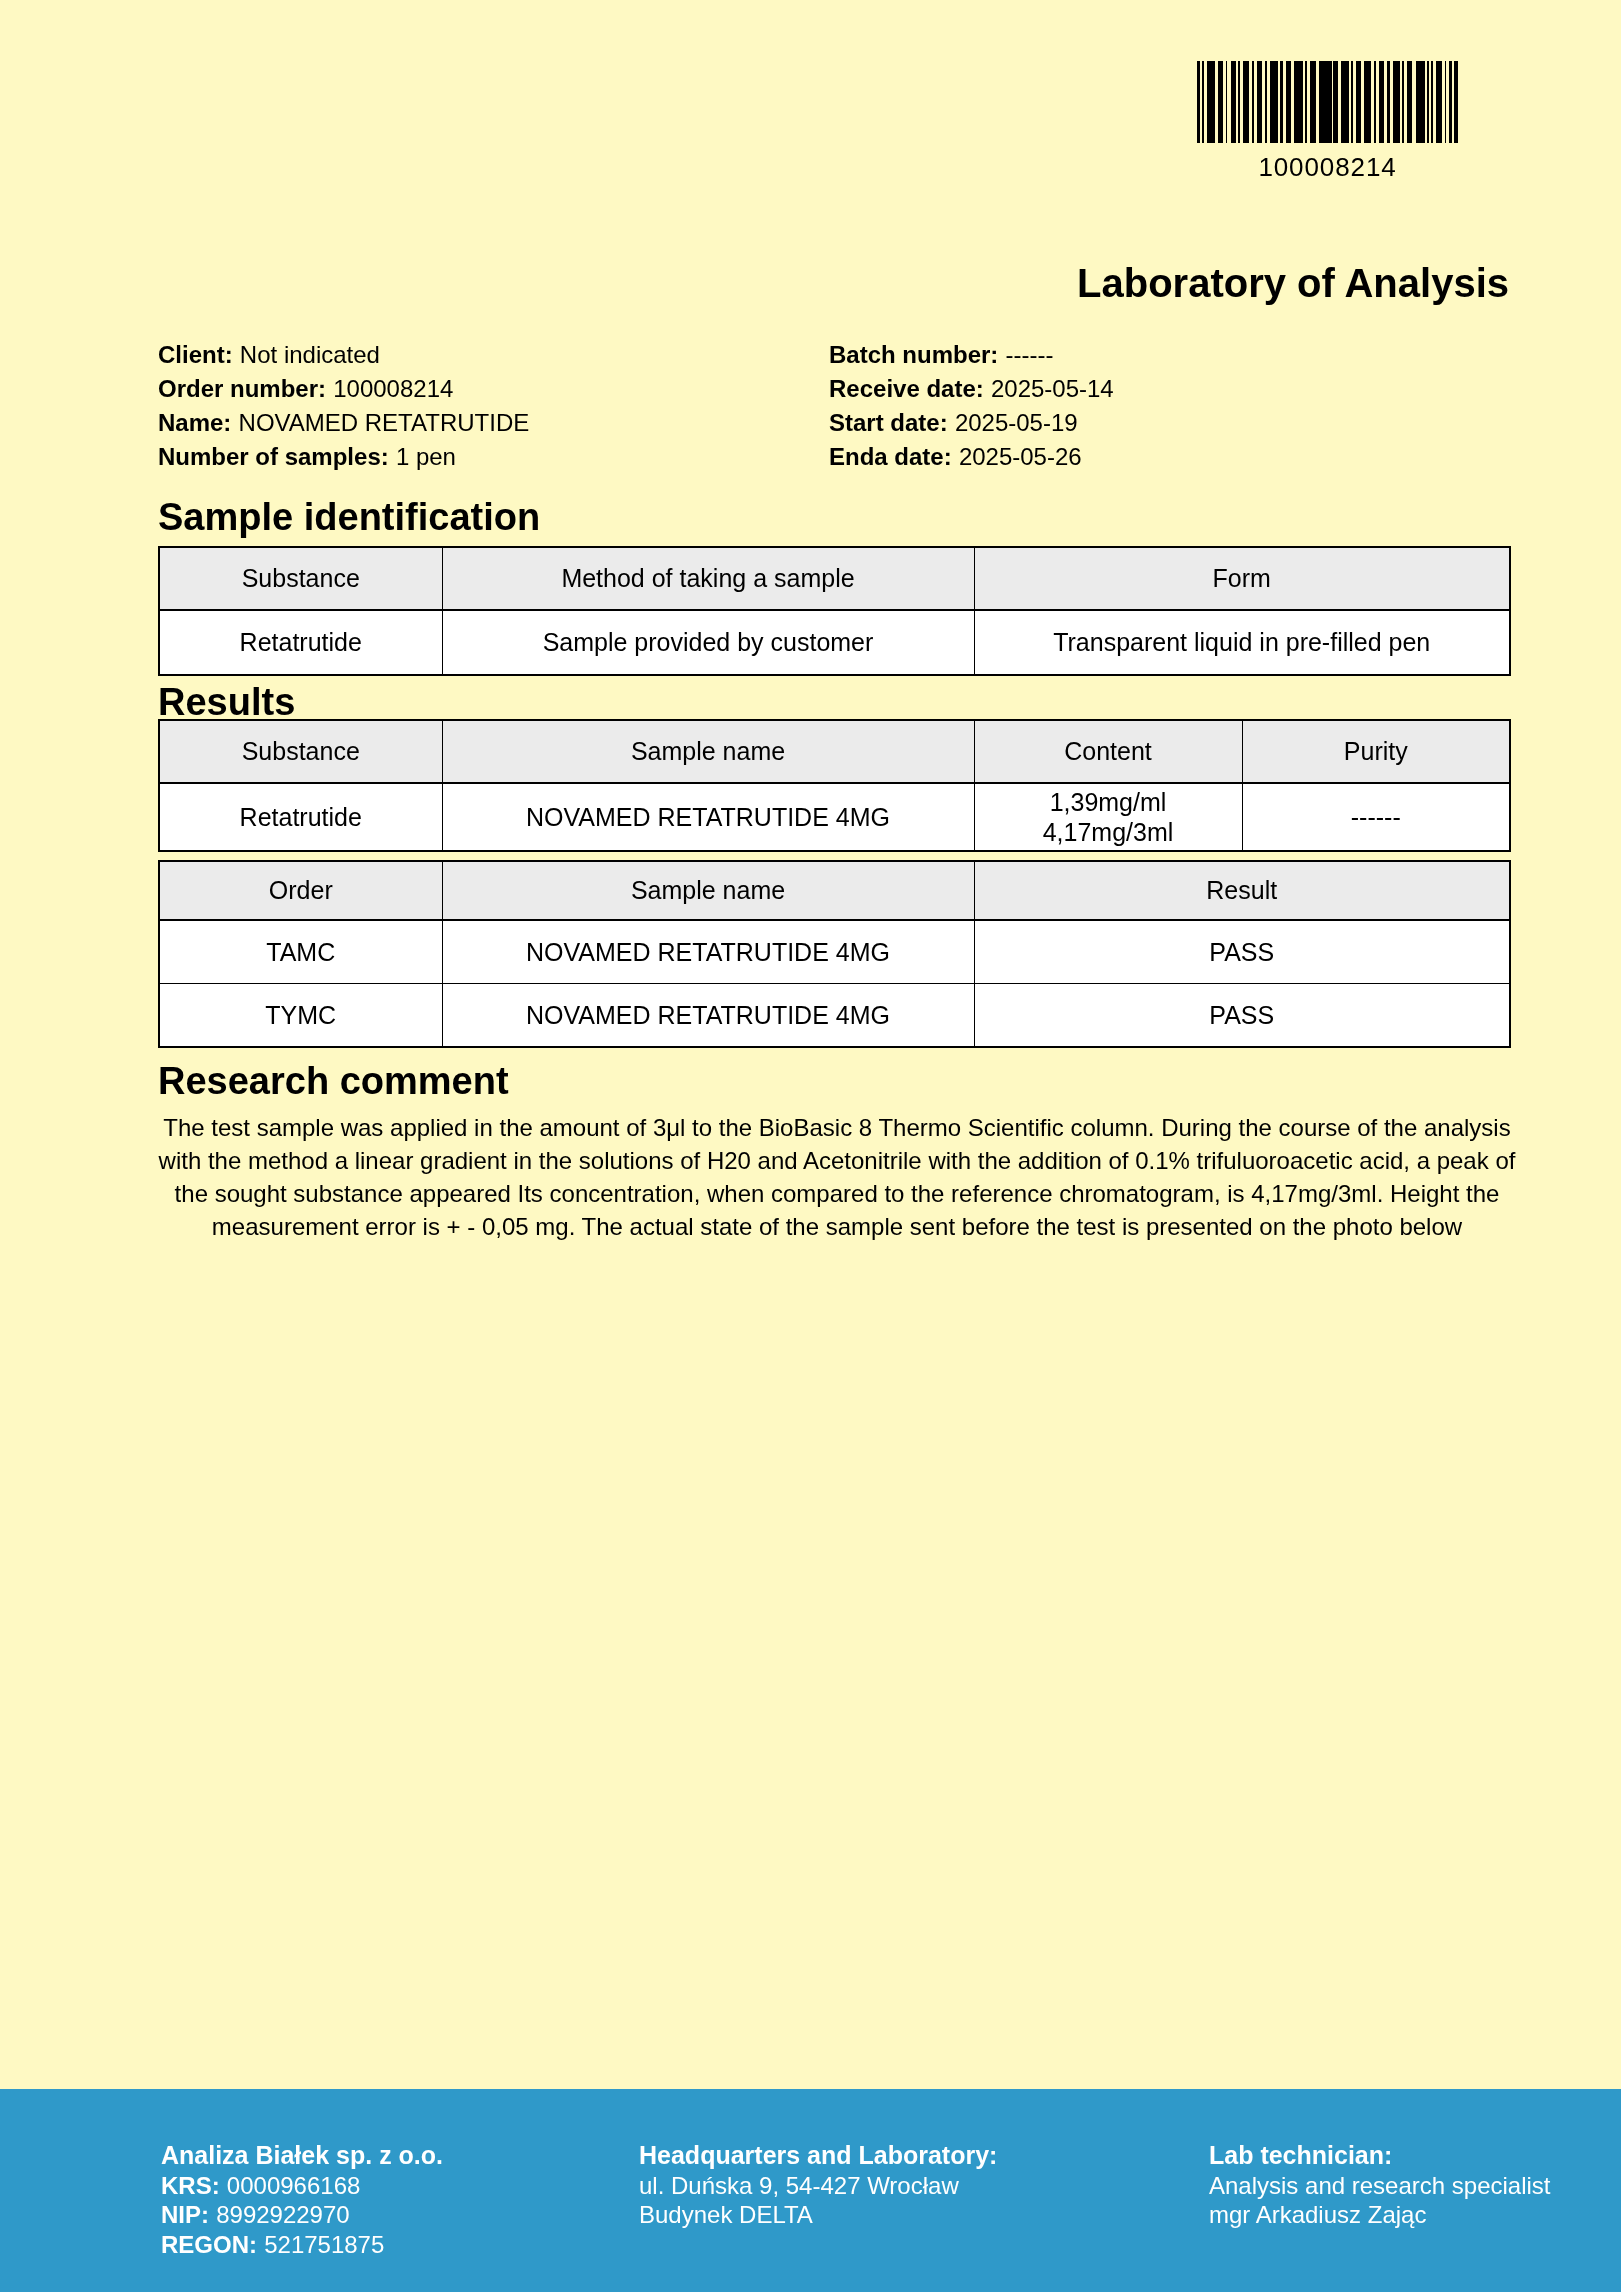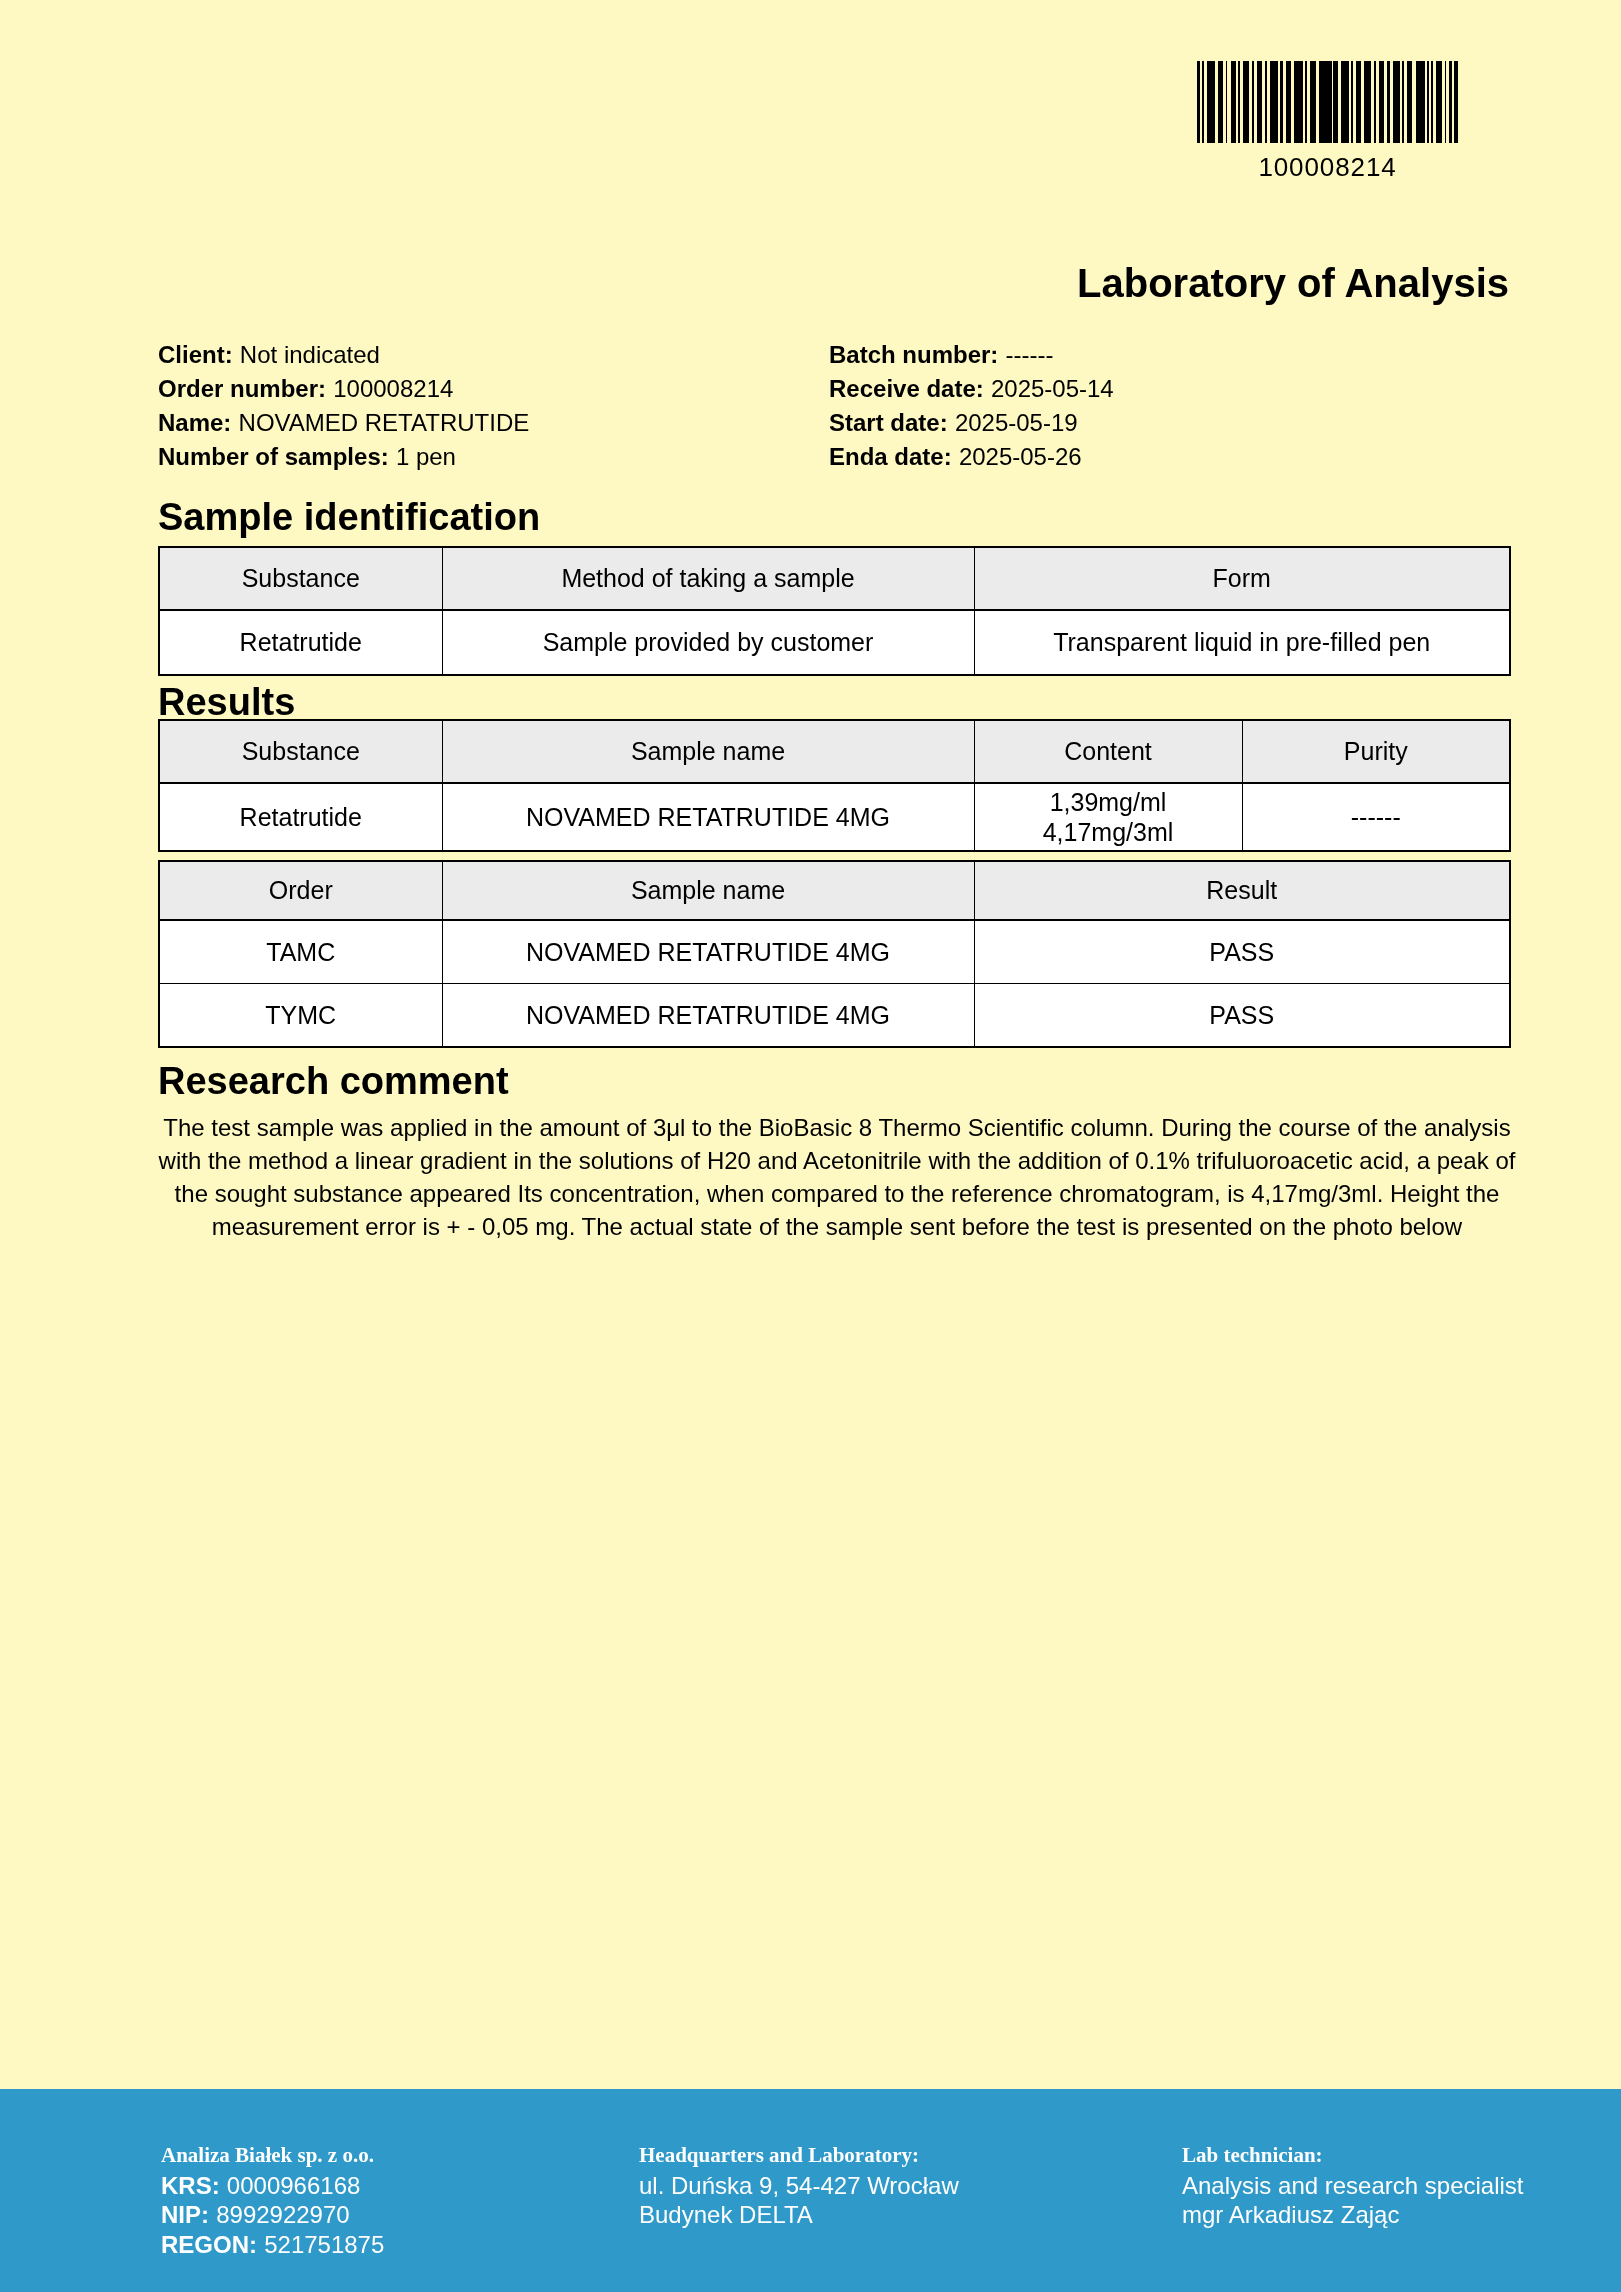--- a/index.html
+++ b/index.html
@@ -69,22 +69,22 @@
   }
 
   
   .footer {
     position:absolute; left:0; top:2089px; width:1622px; height:203px;
     background:#2f99c9; color:#ffffff;
   }
   .footer-inner { display:flex; padding:52px 0 0 161px; box-sizing:border-box; }
   .footer-col1 { width:478px; }
   .footer-col2 { width:543px; }
-  .footer-col3 { flex:1; }
-  .footer-heading { font-weight:bold; font-size:21px; line-height:29.6px;font-family:Liberation Serif, serif; }
+  .footer-col3 { flex:1;margin-left:27px; }
+  .footer-heading { font-weight:bold; font-size:25px; line-height:29.6px; }
   .footer-line { font-size:24px; line-height:29.6px; }
   .footer-label { font-weight:bold; margin-right:7.2px;text-align:center; }
 </style>
 </head>
 <body>
 
 <div class="page">
 
   <div class="barcode-block">
     <svg class="barcode-svg" viewBox="0 0 291 92" preserveAspectRatio="none" shape-rendering="crispEdges">

